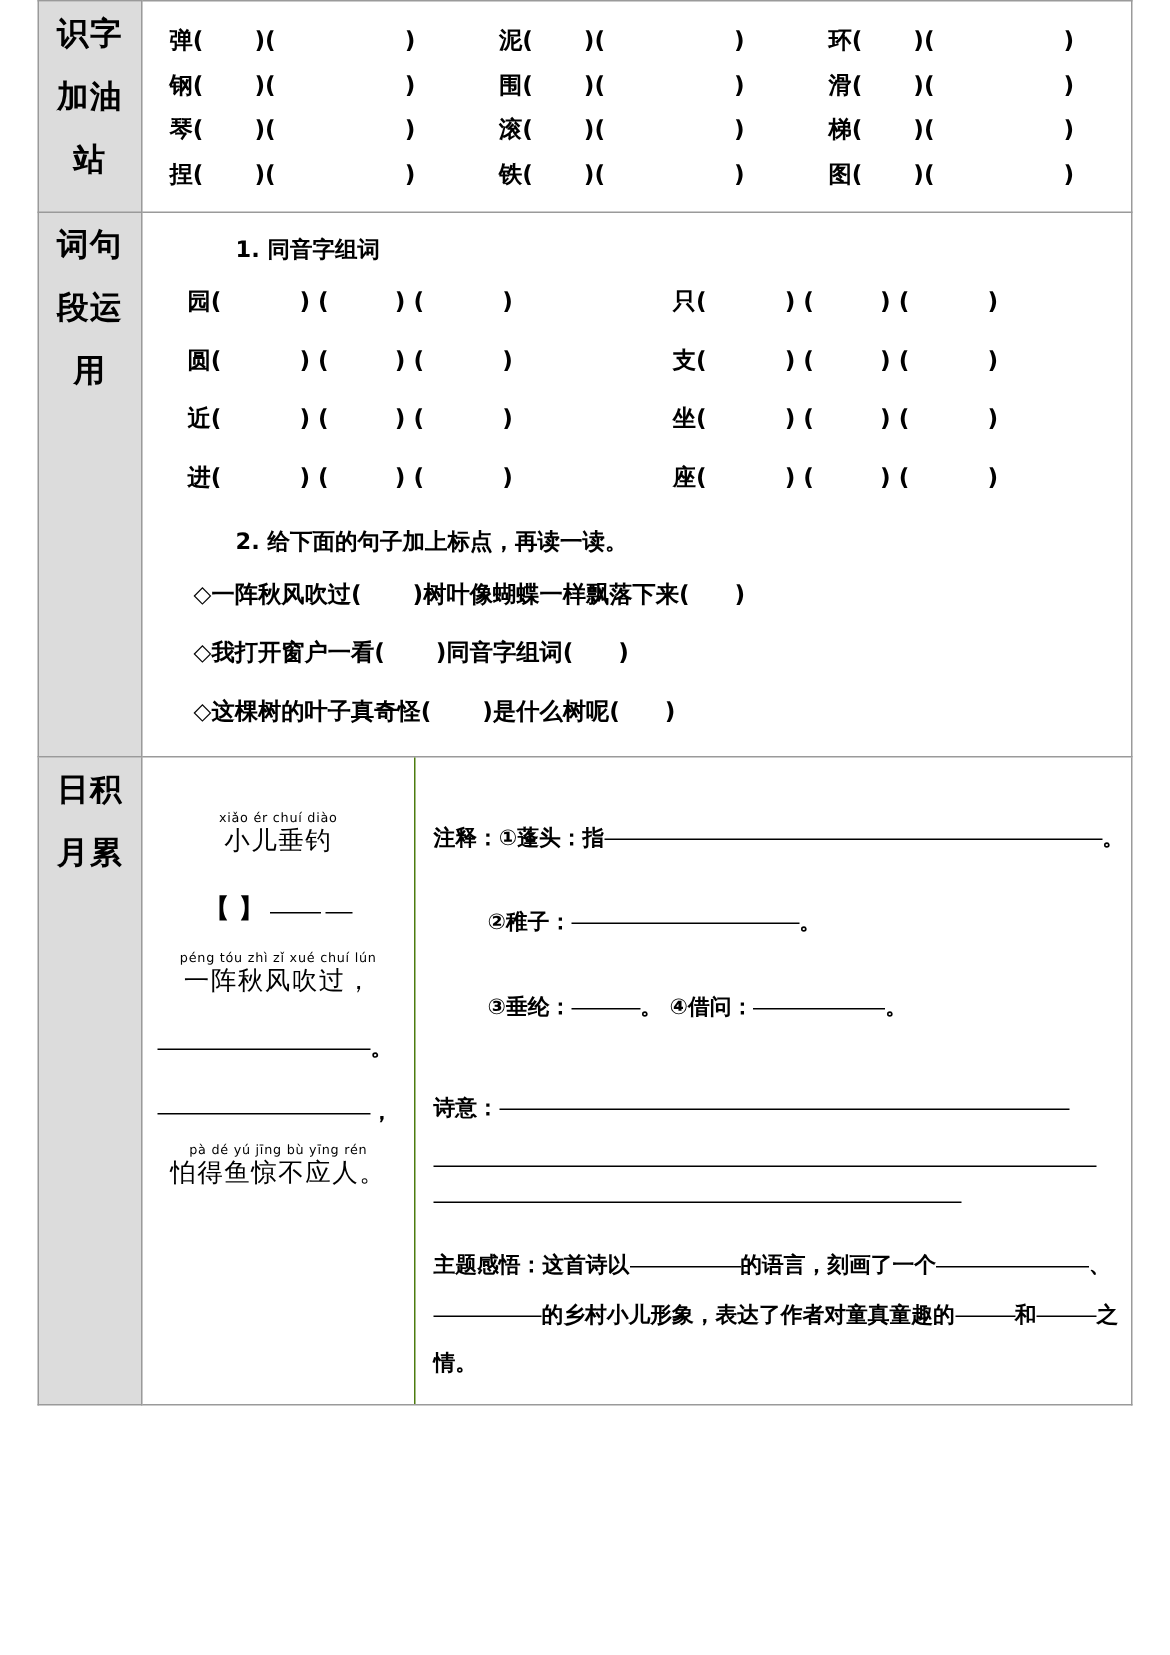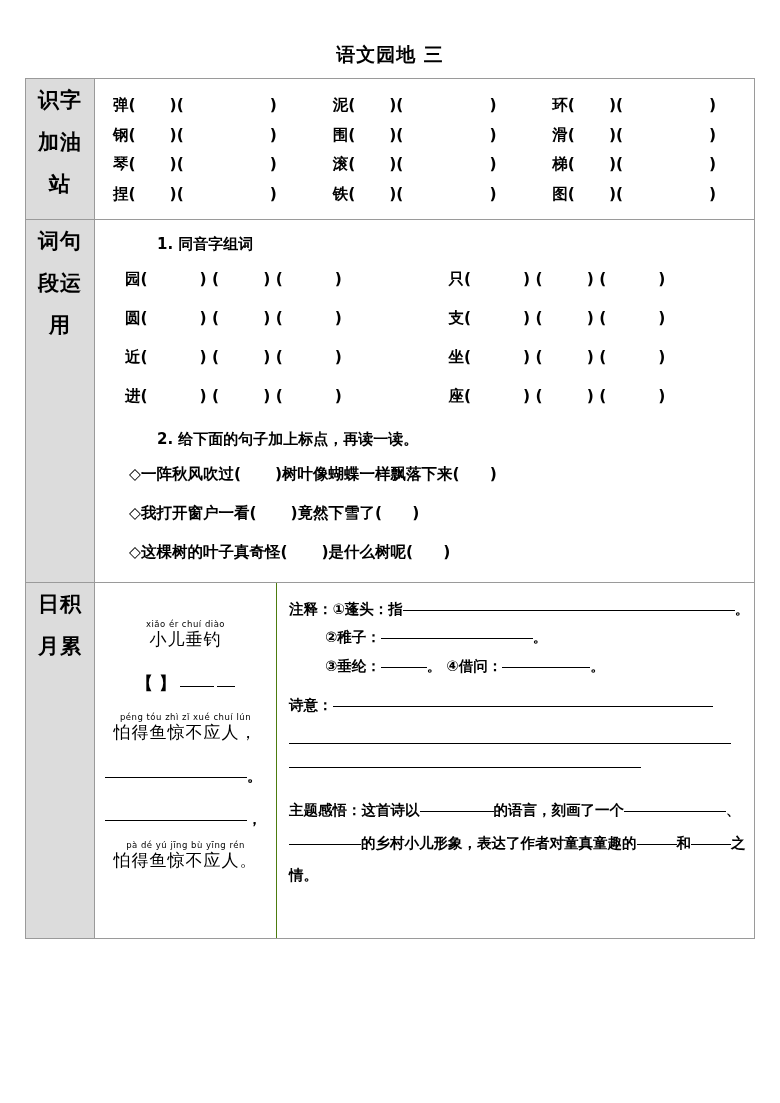--- a/index.html
+++ b/index.html
@@ -159,20 +159,21 @@
   }
   .ul-long { display:inline-block; width: 142px; border-bottom: 1.4px solid #000; vertical-align: 3px; }
 
   
   .note-line {
     font-size: 14.5px;
     font-weight: bold;
     white-space: nowrap;
     padding: 3px 0;
     line-height: 1.55;
+    margin-top: 28px;
   }
   .note-indent { padding-left: 36px; }
   .ul { display:inline-block; border-bottom: 1.3px solid #000; vertical-align: 3px; }
   .ul-w330 { width: 332px; }
   .ul-w150 { width: 152px; }
   .ul-w46  { width: 46px; }
   .ul-w86  { width: 88px; }
   .ul-full { width: 380px; }
   .shiyi-blank {
     display:block;
@@ -193,21 +194,20 @@
   .ul-t3 { display:inline-block; width: 24px; border-bottom: 1.3px solid #000; vertical-align: 3px;}
   .ul-t4 { display:inline-block; width: 72px; border-bottom: 1.3px solid #000; vertical-align: 3px;}
   .ul-t5 { display:inline-block; width: 40px; border-bottom: 1.3px solid #000; vertical-align: 3px;}
   .ul-t6 { display:inline-block; width: 40px; border-bottom: 1.3px solid #000; vertical-align: 3px;}
 </style>
 </head>
 <body>
 
 <div class="page">
 
-  <div class="page-title">语文园地 三</div>
 
   <table class="sheet">
     <tbody>
 
       <tr>
         <td class="label-col">
           <span class="lbl-line">识字</span>
           <span class="lbl-line">加油</span>
           <span class="lbl-line">站</span>
         </td>
@@ -273,21 +273,21 @@
               <div class="sec2-cellR"><span>座</span>(<span class="g1"></span>) (<span class="g2"></span>) (<span class="g3"></span>)</div>
             </div>
 
             <div class="q-head" style="padding-top:14px;">2. 给下面的句子加上标点，再读一读。</div>
 
             <div class="punct-line">
               <span>◇</span><span>一阵秋风吹过(</span><span class="pgap"></span><span>)树叶像蝴蝶一样飘落下来(</span><span class="pgap2"></span><span>)</span>
             </div>
 
             <div class="punct-line">
-              <span>◇</span><span>我打开窗户一看(</span><span class="pgap"></span><span>)竟然下雪了(</span><span class="pgap2"></span><span>)</span>
+              <span>◇</span><span>我打开窗户一看(</span><span class="pgap"></span><span>)同音字组词(</span><span class="pgap2"></span><span>)</span>
             </div>
 
             <div class="punct-line">
               <span>◇</span><span>这棵树的叶子真奇怪(</span><span class="pgap"></span><span>)是什么树呢(</span><span class="pgap2"></span><span>)</span>
             </div>
 
           </div>
         </td>
       </tr>
 
@@ -308,21 +308,21 @@
                 </span>
               </div>
 
               <div class="brk-row">
                 <span>【    】</span><span class="u-short"></span><span class="u-short2"></span>
               </div>
 
               <div class="poem-line">
                 <span class="ruby-wrap">
                   <span class="py">péng tóu zhì zǐ xué chuí lún</span>
-                  <span class="hz">怕得鱼惊不应人，</span>
+                  <span class="hz">一阵秋风吹过，</span>
                 </span>
               </div>
 
               <div class="blank-poem-line">
                 <span class="ul-long"></span><span>。</span>
               </div>
 
               <div class="blank-poem-line">
                 <span class="ul-long"></span><span>，</span>
               </div>

